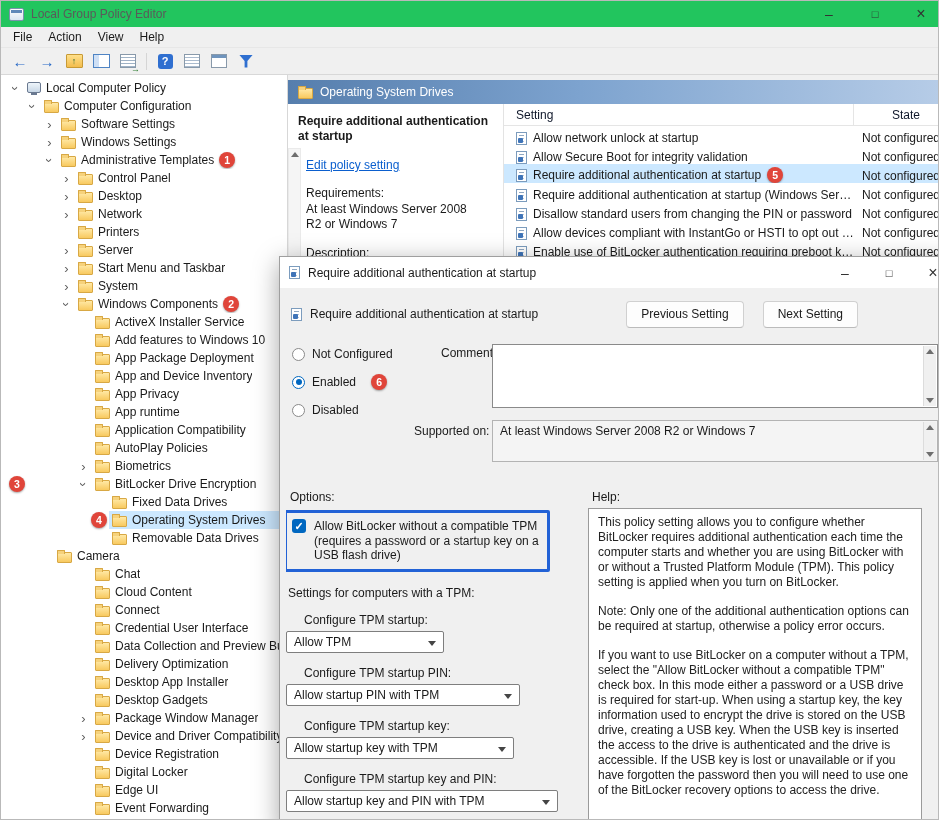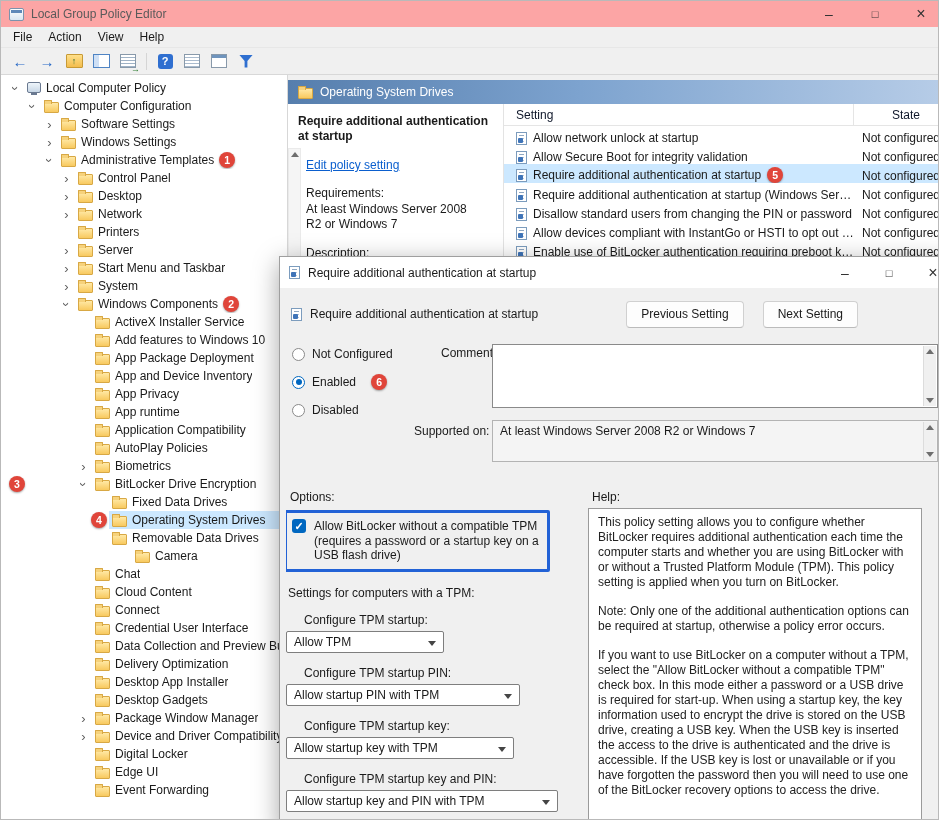--- a/index.html
+++ b/index.html
@@ -1,20 +1,20 @@
 <!DOCTYPE html>
 <html style="--selection: #cce8ff; --badge: #e0453a; --link: #0b5fce; --accent: #0067c0; --highlight-border: #2262d6; --banner-left: #567ead; --banner-right: #b6cce7;"><head>
 <meta charset="utf-8">
 <style>
   html,body{margin:0;padding:0;background:#fff}
   *{box-sizing:border-box}
   .window{position:relative;width:939px;height:820px;overflow:hidden;background:#f0f0f0;
     font-family:"Liberation Sans",sans-serif;font-size:12px;color:#1a1a1a;border:1px solid #b9b9b9}
   
-  .titlebar{position:relative;height:26px;display:flex;align-items:center;padding-left:8px;background:#fca5a5}
+  .titlebar{position:relative;height:26px;display:flex;align-items:center;padding-left:8px;background:#22c55e}
   .icon-app{width:15px;height:13px;border:1px solid #7b93ad;background:linear-gradient(#fdfdfd,#d9e5f1);border-radius:2px;position:relative;flex:none;margin-right:7px}
   .icon-app::before{content:'';position:absolute;top:1px;left:1px;right:1px;height:3px;background:#5e87b8}
   .title-text{color:#5a5a5a}
   .win-controls{position:absolute;right:-6px;top:0;display:flex}
   .win-btn{width:46px;height:26px;display:flex;align-items:center;justify-content:center;color:#333;font-size:12px}
   .win-btn.min::before{content:'–';font-size:14px}
   .win-btn.max::before{content:'□';font-size:11px}
   .win-btn.close::before{content:'×';font-size:16px}
   
   .menubar{height:21px;display:flex;align-items:center;padding-left:4px;border-bottom:1px solid #e7e7e7;background:#f0f0f0}
@@ -336,21 +336,21 @@
             <span class="tree-label">Operating System Drives</span>
           </span>
         </div>
         <div class="tree-row" style="padding-left: 91px;">
           <span class="tree-arrow"></span>
           <span class="row-body">
             <span class="icon-folder"></span>
             <span class="tree-label">Removable Data Drives</span>
           </span>
         </div>
-        <div class="tree-row" style="padding-left: 114px;">
+        <div class="tree-row" style="padding-left: 36px;">
           <span class="tree-arrow"></span>
           <span class="row-body">
             <span class="icon-folder"></span>
             <span class="tree-label">Camera</span>
           </span>
         </div>
         <div class="tree-row" style="padding-left: 74px;">
           <span class="tree-arrow"></span>
           <span class="row-body">
             <span class="icon-folder"></span>
@@ -411,20 +411,27 @@
           <span class="row-body">
             <span class="icon-folder"></span>
             <span class="tree-label">Package Window Manager</span>
           </span>
         </div>
         <div class="tree-row" style="padding-left: 74px;">
           <span class="tree-arrow">›</span>
           <span class="row-body">
             <span class="icon-folder"></span>
             <span class="tree-label">Device and Driver Compatibility</span>
+          </span>
+        </div>
+        <div class="tree-row" style="padding-left: 74px;">
+          <span class="tree-arrow"></span>
+          <span class="row-body">
+            <span class="icon-folder"></span>
+            <span class="tree-label">Device Registration</span>
           </span>
         </div>
         <div class="tree-row" style="padding-left: 74px;">
           <span class="tree-arrow"></span>
           <span class="row-body">
             <span class="icon-folder"></span>
             <span class="tree-label">Digital Locker</span>
           </span>
         </div>
         <div class="tree-row" style="padding-left: 74px;">

